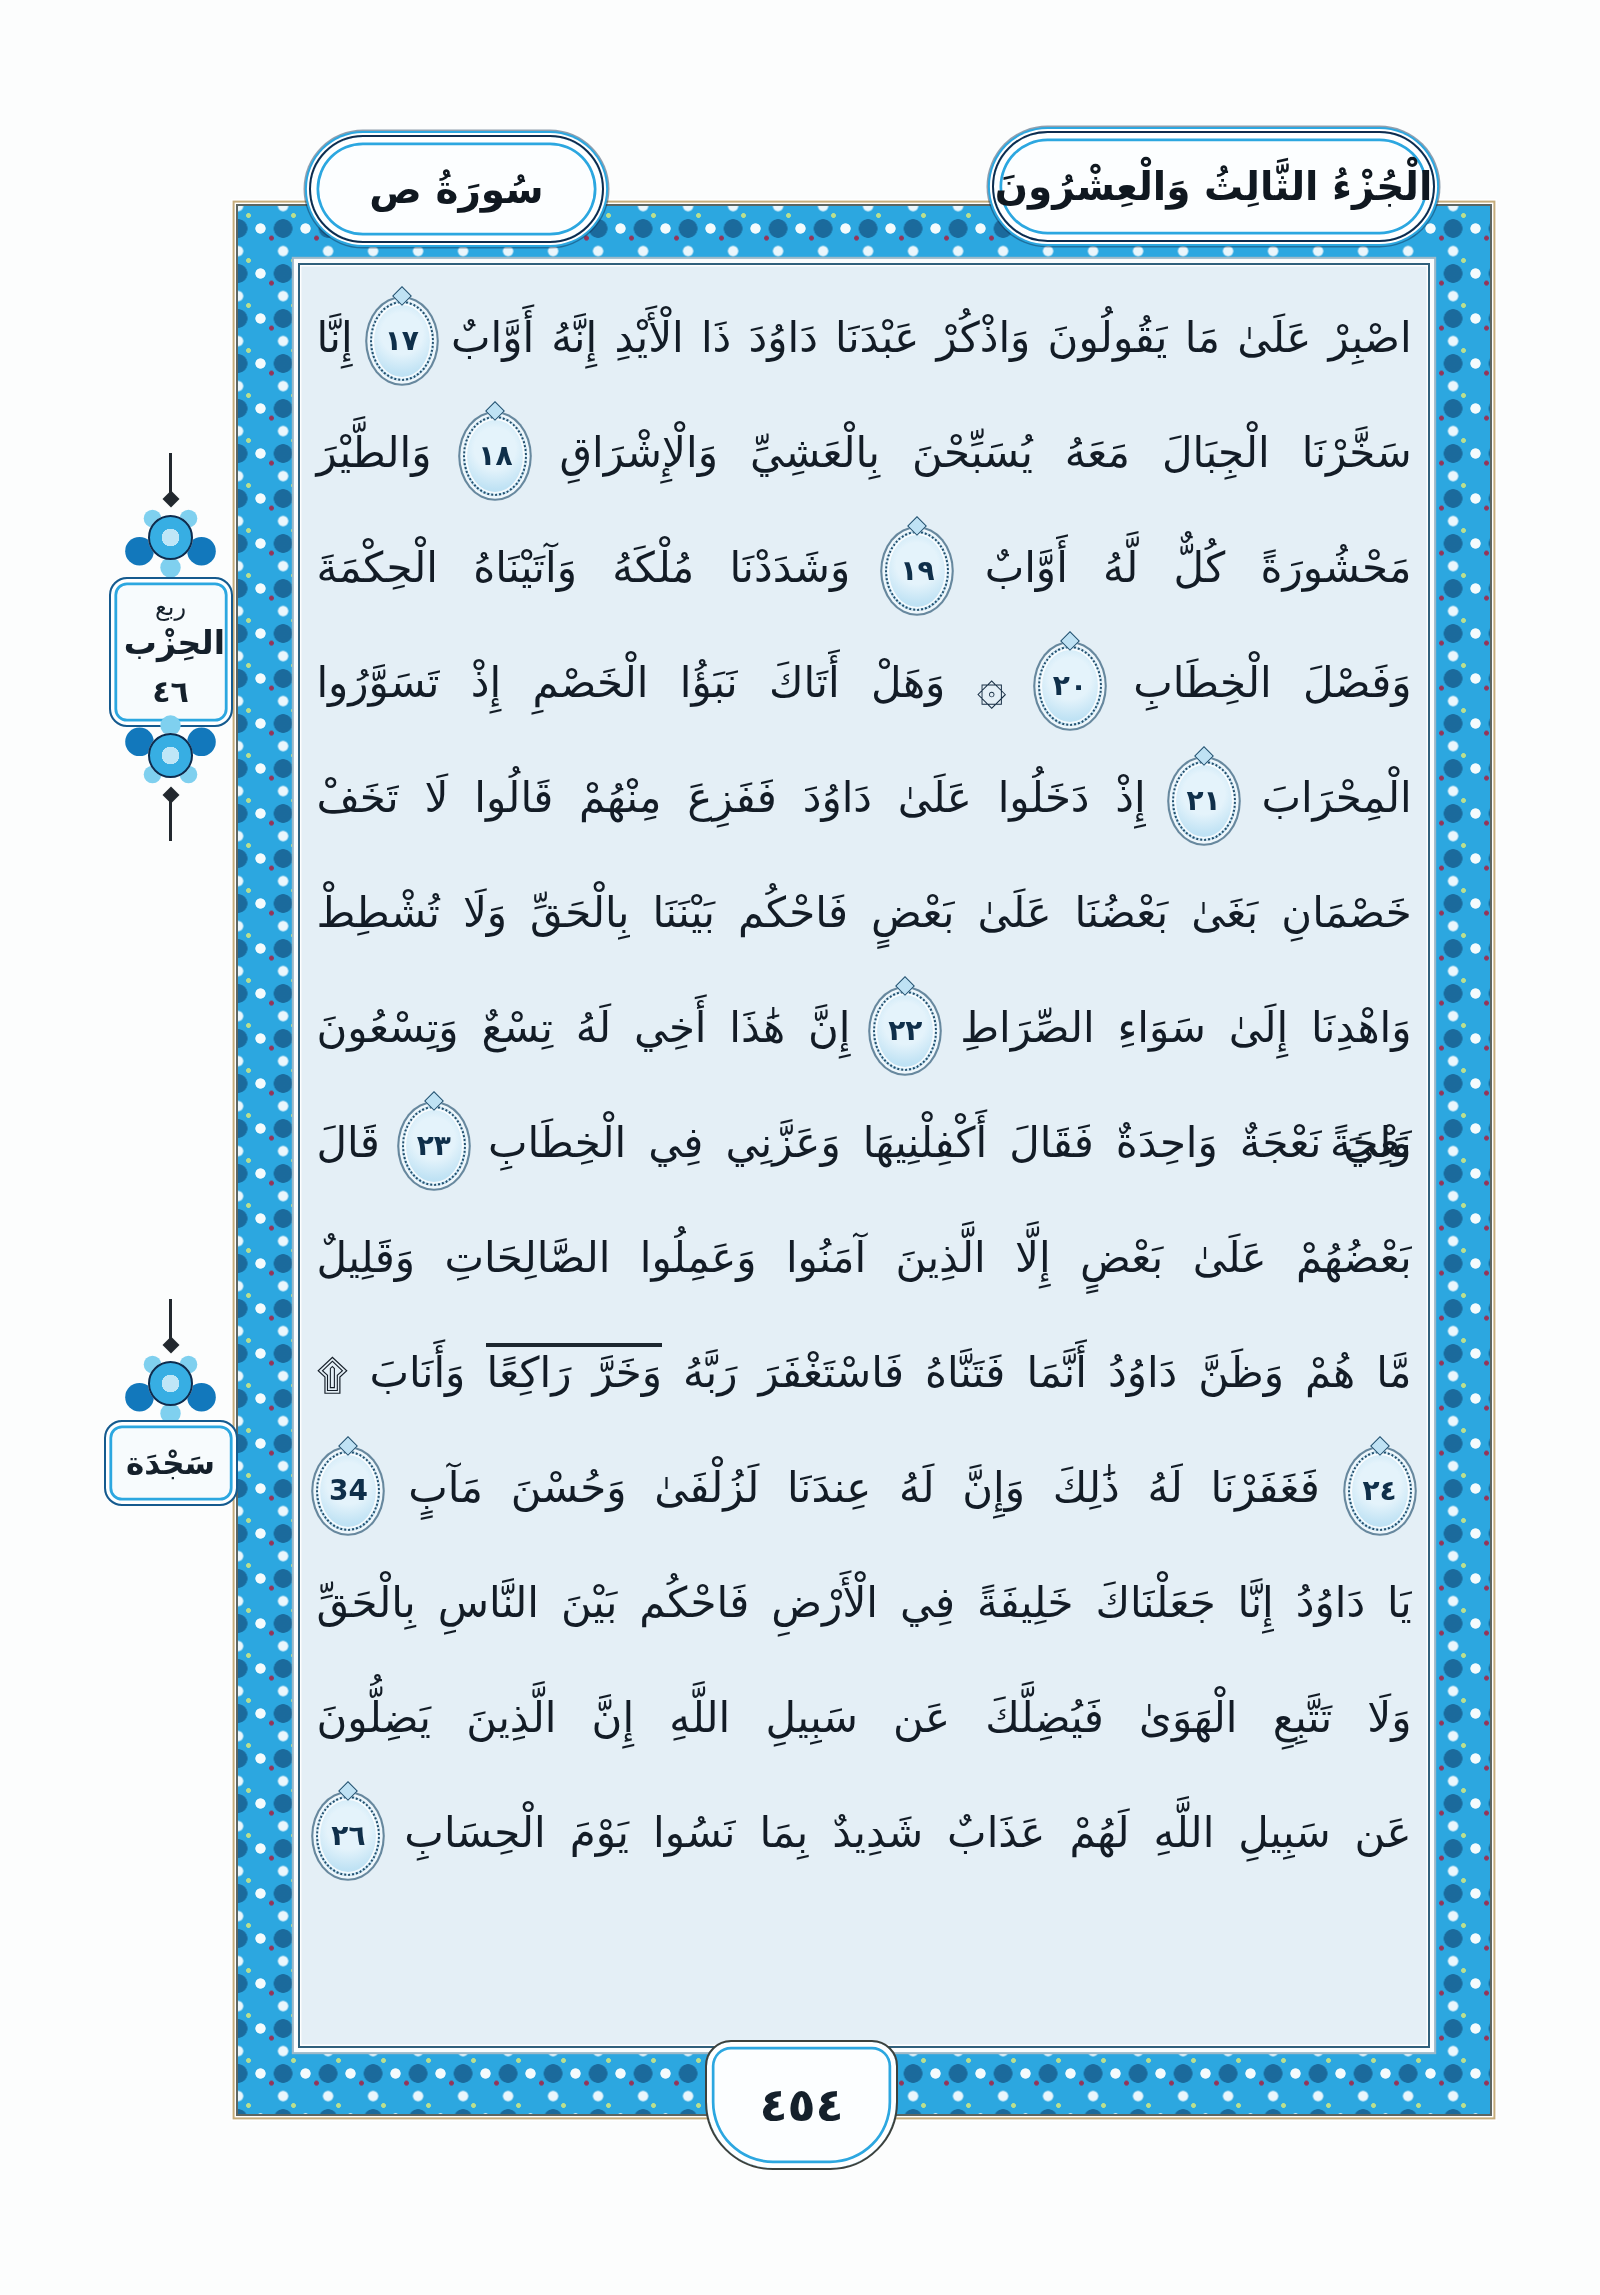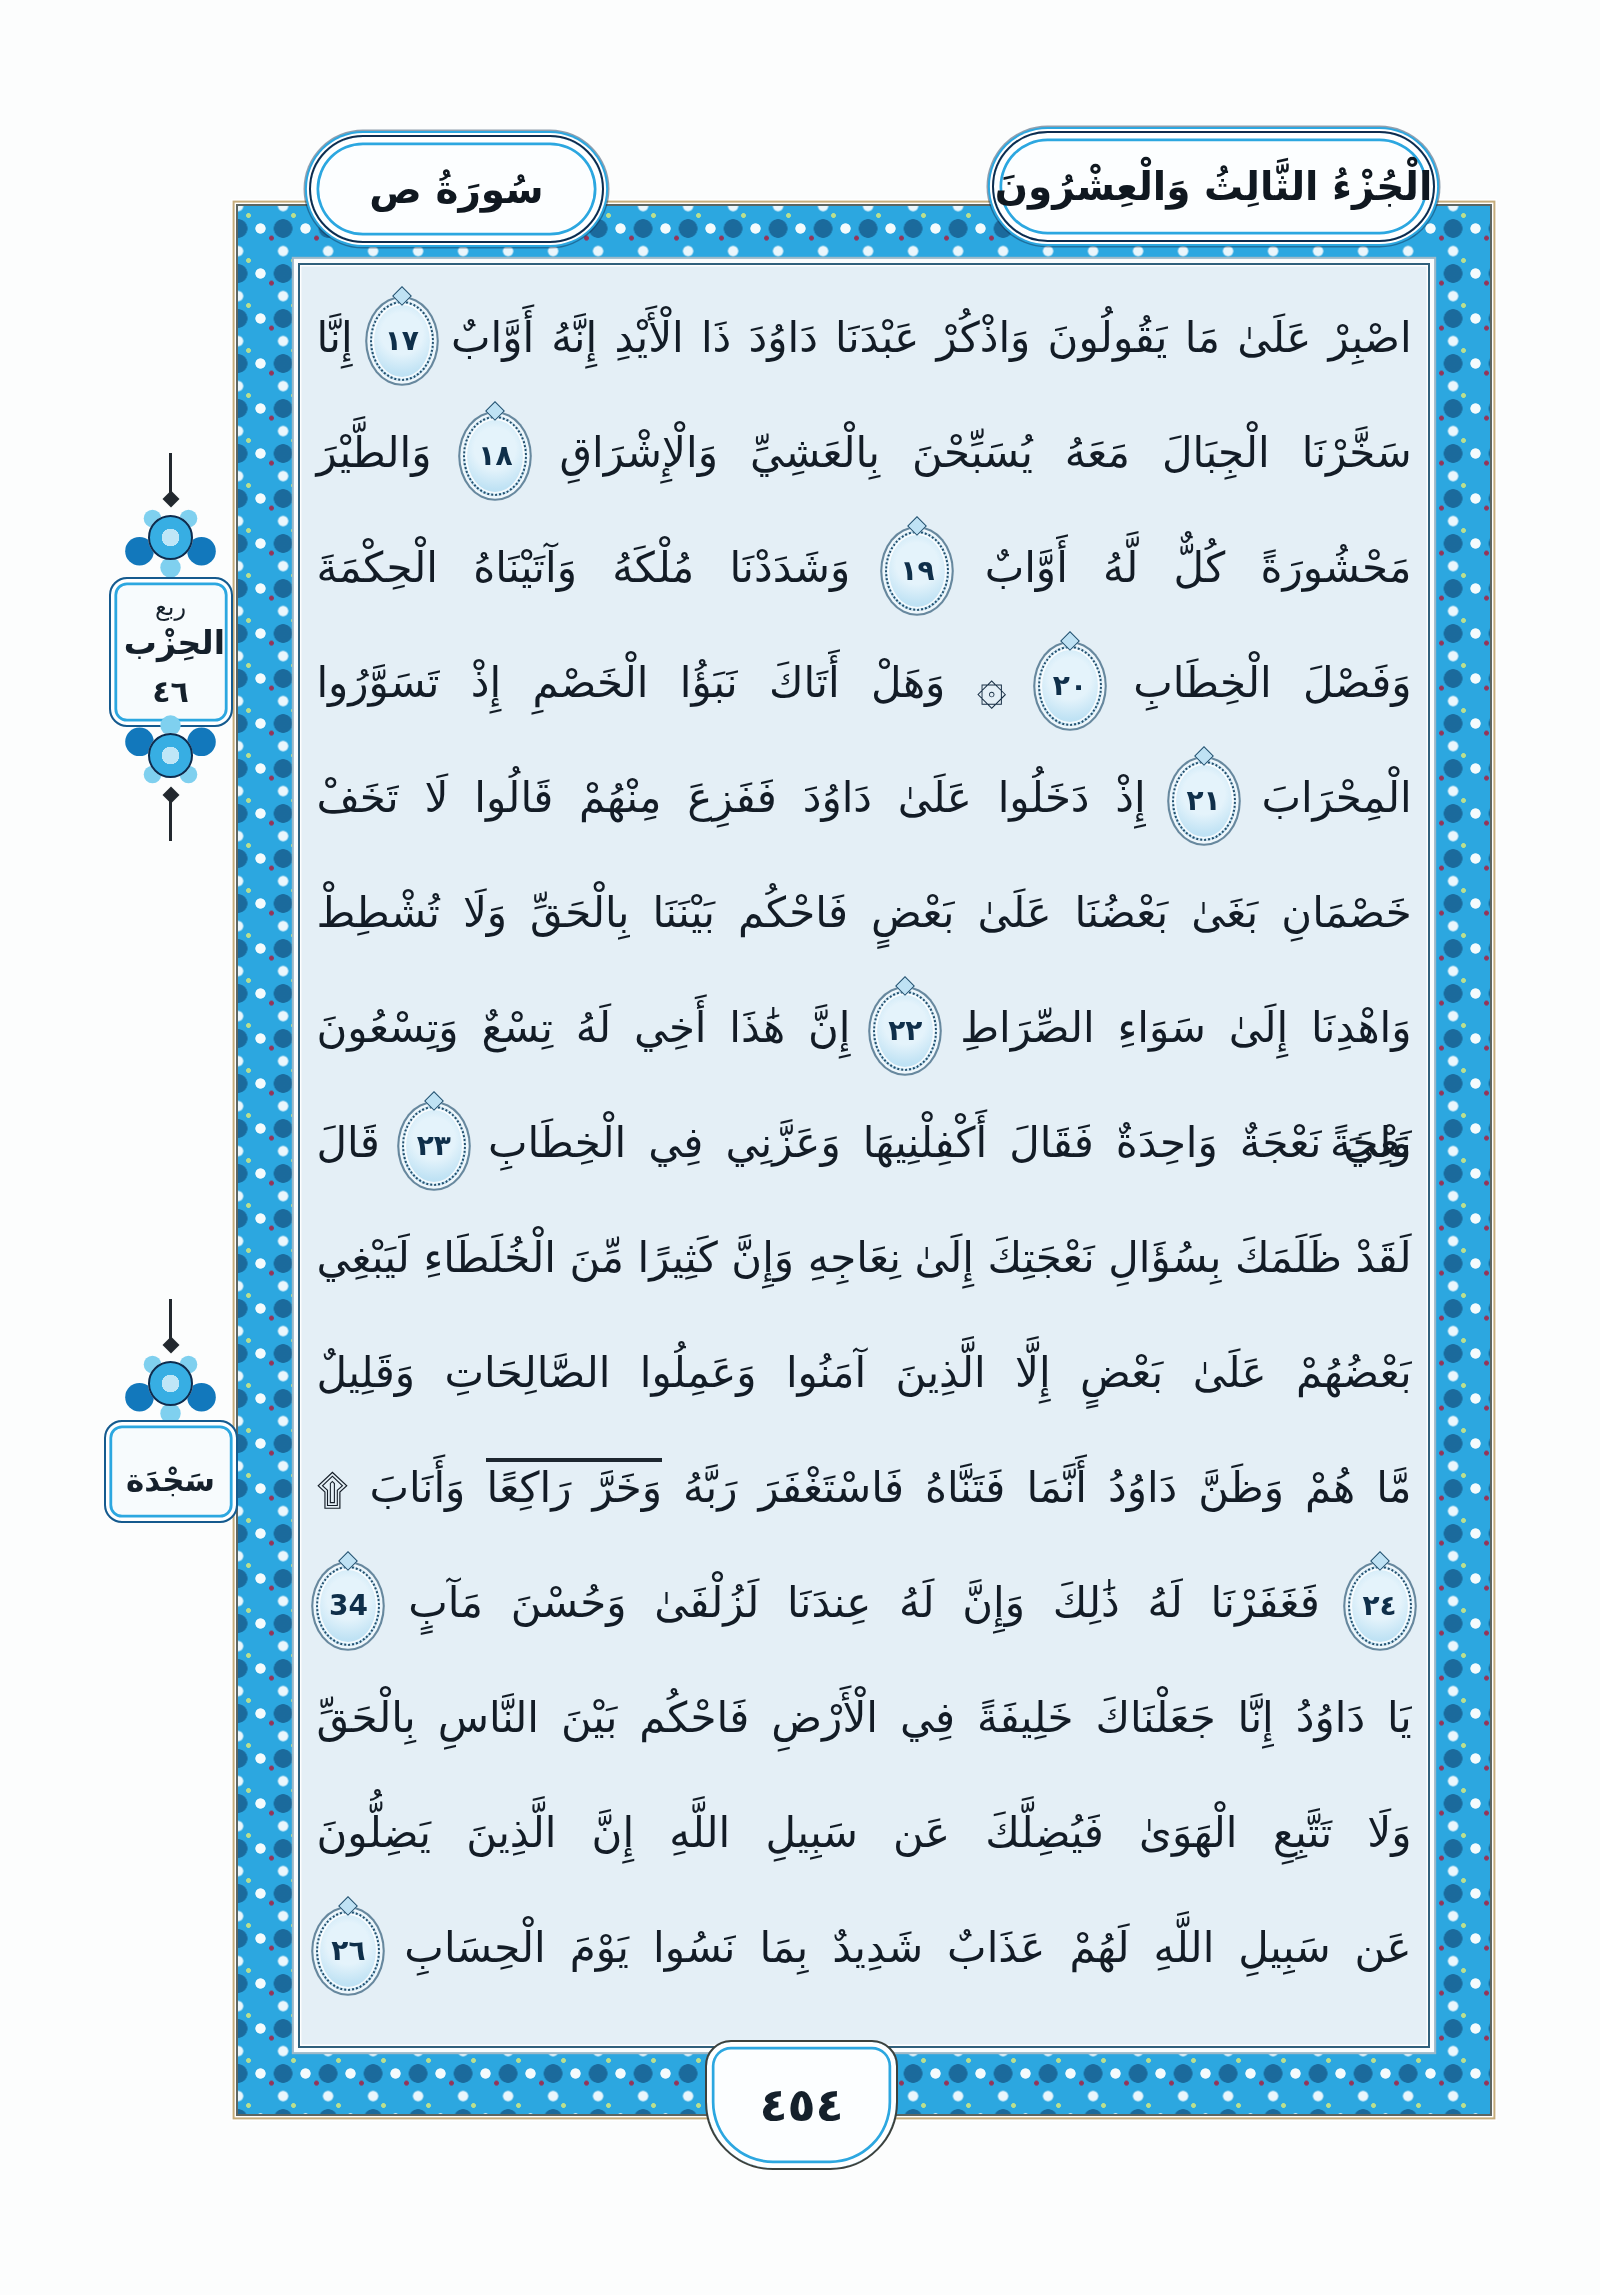--- a/index.html
+++ b/index.html
@@ -96,21 +96,21 @@
   .m-cluster.flip{transform:scaleY(-1);margin:6.8px 0 18px;}
   .m-panel{
     background:#f7fbfd;border:2.1px solid #155a8e;border-radius:18px;
     box-shadow:inset 0 0 0 3.4px #ffffff, inset 0 0 0 6.2px var(--band-blue);
     width:124px;padding:13.7px 5.5px;text-align:center;margin-top:9.6px;
   }
   .m-panel .m-small{font-size:24px;line-height:1.25;color:#15202b;}
   .m-panel .m-big{font-size:33px;line-height:1.3;font-weight:bold;color:#15202b;margin-left:10px;}
   .m-panel .m-num{font-size:30px;line-height:1.25;font-weight:bold;color:#15202b;margin-top:8px;}
   .sajdah-marker .m-panel{width:134px;padding:23px 5.5px;margin-top:6.8px;}
-  .sajdah-marker .m-label{font-size:31px;font-weight:bold;color:#15202b;margin-top:17px;}
+  .sajdah-marker .m-label{font-size:31px;font-weight:bold;color:#15202b;}
 </style>
 </head>
 <body>
 
 <div class="page">
 
   <div class="cartouche juz">
     <span class="cartouche-text">الْجُزْءُ الثَّالِثُ وَالْعِشْرُونَ</span>
   </div>
   <div class="cartouche surah">
@@ -121,21 +121,20 @@
     <div class="panel">
       <div class="text-block">
           <div class="quran-line"><span class="qtext">اصْبِرْ عَلَىٰ مَا يَقُولُونَ وَاذْكُرْ عَبْدَنَا دَاوُدَ ذَا الْأَيْدِ إِنَّهُ أَوَّابٌ</span> <span class="verse-badge">١٧</span> <span class="qtext">إِنَّا</span> </div>
           <div class="quran-line"><span class="qtext">سَخَّرْنَا الْجِبَالَ مَعَهُ يُسَبِّحْنَ بِالْعَشِيِّ وَالْإِشْرَاقِ</span> <span class="verse-badge">١٨</span> <span class="qtext">وَالطَّيْرَ</span> </div>
           <div class="quran-line"><span class="qtext">مَحْشُورَةً كُلٌّ لَّهُ أَوَّابٌ</span> <span class="verse-badge">١٩</span> <span class="qtext">وَشَدَدْنَا مُلْكَهُ وَآتَيْنَاهُ الْحِكْمَةَ</span> </div>
           <div class="quran-line"><span class="qtext">وَفَصْلَ الْخِطَابِ</span> <span class="verse-badge">٢٠</span> <span class="hizb-star">۞</span> <span class="qtext">وَهَلْ أَتَاكَ نَبَؤُا الْخَصْمِ إِذْ تَسَوَّرُوا</span> </div>
           <div class="quran-line"><span class="qtext">الْمِحْرَابَ</span> <span class="verse-badge">٢١</span> <span class="qtext">إِذْ دَخَلُوا عَلَىٰ دَاوُدَ فَفَزِعَ مِنْهُمْ قَالُوا لَا تَخَفْ</span> </div>
           <div class="quran-line"><span class="qtext">خَصْمَانِ بَغَىٰ بَعْضُنَا عَلَىٰ بَعْضٍ فَاحْكُم بَيْنَنَا بِالْحَقِّ وَلَا تُشْطِطْ</span> </div>
           <div class="quran-line"><span class="qtext">وَاهْدِنَا إِلَىٰ سَوَاءِ الصِّرَاطِ</span> <span class="verse-badge">٢٢</span> <span class="qtext">إِنَّ هَٰذَا أَخِي لَهُ تِسْعٌ وَتِسْعُونَ نَعْجَةً</span> </div>
           <div class="quran-line"><span class="qtext">وَلِيَ نَعْجَةٌ وَاحِدَةٌ فَقَالَ أَكْفِلْنِيهَا وَعَزَّنِي فِي الْخِطَابِ</span> <span class="verse-badge">٢٣</span> <span class="qtext">قَالَ</span> </div>
-          <div class="quran-line"><span class="qtext">لَقَدْ ظَلَمَكَ بِسُؤَالِ نَعْجَتِكَ إِلَىٰ نِعَاجِهِ وَإِنَّ كَثِيرًا مِّنَ الْخُلَطَاءِ لَيَبْغِي</span> </div>
           <div class="quran-line"><span class="qtext">بَعْضُهُمْ عَلَىٰ بَعْضٍ إِلَّا الَّذِينَ آمَنُوا وَعَمِلُوا الصَّالِحَاتِ وَقَلِيلٌ</span> </div>
           <div class="quran-line"><span class="qtext">مَّا هُمْ وَظَنَّ دَاوُدُ أَنَّمَا فَتَنَّاهُ فَاسْتَغْفَرَ رَبَّهُ</span> <span class="qtext overlined">وَخَرَّ رَاكِعًا</span> <span class="qtext">وَأَنَابَ</span> <span class="sajdah-sign">۩</span> </div>
           <div class="quran-line"><span class="verse-badge">٢٤</span> <span class="qtext">فَغَفَرْنَا لَهُ ذَٰلِكَ وَإِنَّ لَهُ عِندَنَا لَزُلْفَىٰ وَحُسْنَ مَآبٍ</span> <span class="verse-badge">34</span> </div>
           <div class="quran-line"><span class="qtext">يَا دَاوُدُ إِنَّا جَعَلْنَاكَ خَلِيفَةً فِي الْأَرْضِ فَاحْكُم بَيْنَ النَّاسِ بِالْحَقِّ</span> </div>
           <div class="quran-line"><span class="qtext">وَلَا تَتَّبِعِ الْهَوَىٰ فَيُضِلَّكَ عَن سَبِيلِ اللَّهِ إِنَّ الَّذِينَ يَضِلُّونَ</span> </div>
           <div class="quran-line"><span class="qtext">عَن سَبِيلِ اللَّهِ لَهُمْ عَذَابٌ شَدِيدٌ بِمَا نَسُوا يَوْمَ الْحِسَابِ</span> <span class="verse-badge">٢٦</span> </div>
         </div>
     </div>
   </div>
 

